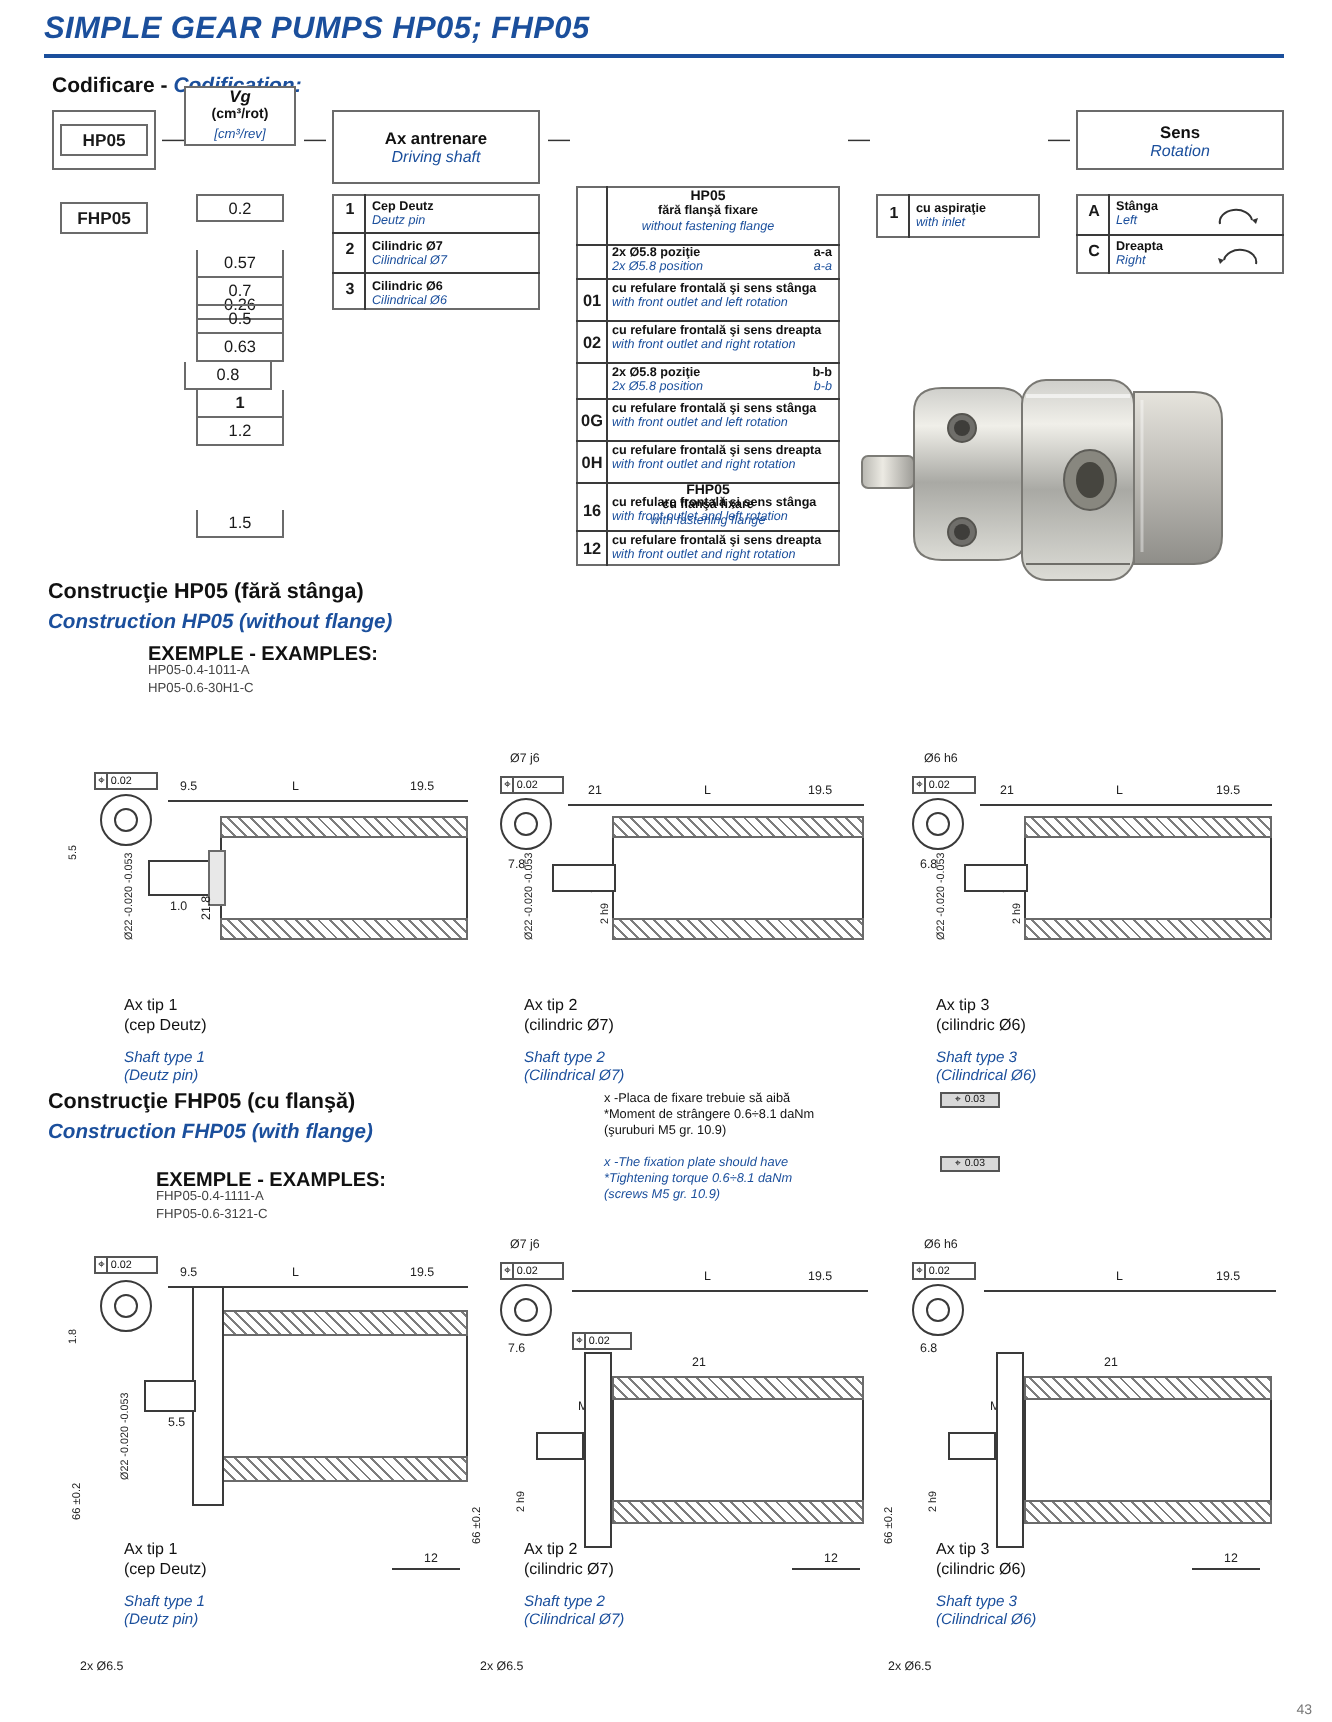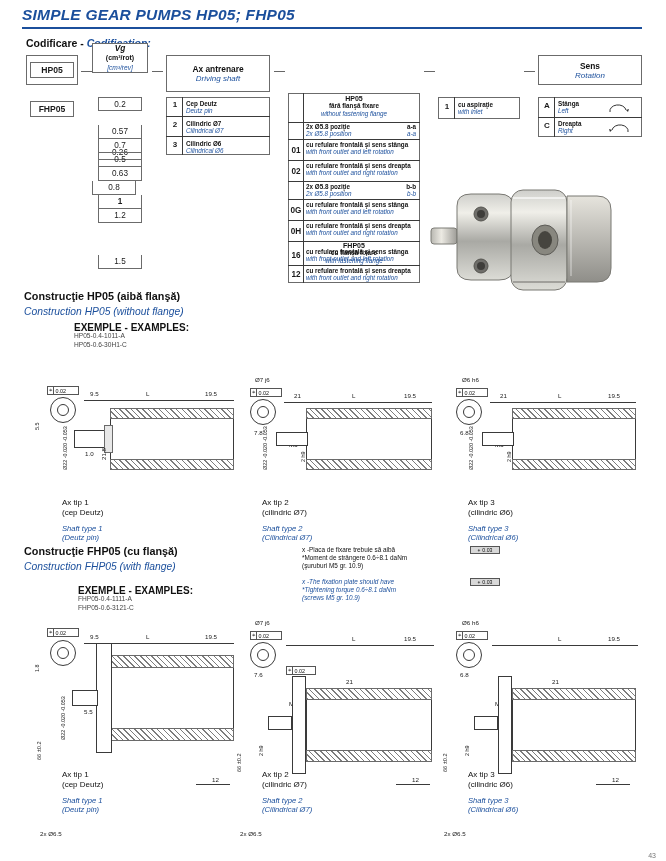--- a/index.html
+++ b/index.html
@@ -28,21 +28,21 @@
   .bold{font-weight:bold;}
 
   
   .brow{position:absolute;box-sizing:border-box;font-size:6.3px;line-height:7.4px;}
   .brow .ro{color:#111;font-weight:bold;}
   .brow .en{color:#1b4f9c;font-style:italic;}
   .code{position:absolute;box-sizing:border-box;border:1px solid #6b6b6b;display:flex;align-items:center;justify-content:center;font-size:8.2px;font-weight:bold;}
 
   
   .sec-ro{position:absolute;font-size:10.8px;font-weight:bold;color:#111;}
-  .sec-en{position:absolute;font-size:10.3px;font-weight:normal;font-style:italic;color:#1b4f9c;}
+  .sec-en{position:absolute;font-size:10.3px;font-weight:bold;font-style:italic;color:#1b4f9c;}
   .ex-ro{position:absolute;font-size:10px;color:#111;font-weight:bold;}
   .ex-line{position:absolute;font-size:6.6px;color:#444;}
 
   .cap-ro{position:absolute;font-size:8px;color:#111;line-height:9.5px;}
   .cap-en{position:absolute;font-size:7.6px;color:#1b4f9c;font-style:italic;line-height:9px;}
 
   
   .ln{position:absolute;background:#3a3a3a;}
   .dim{position:absolute;font-size:6.2px;color:#222;}
   .dimv{position:absolute;font-size:6.2px;color:#222;transform:rotate(-90deg);transform-origin:left top;white-space:nowrap;}
@@ -307,21 +307,21 @@
 
       <ellipse cx="120" cy="70" rx="13" ry="15" fill="#88877f" stroke="#5d5c57"></ellipse>
       <ellipse cx="120" cy="70" rx="7" ry="9" fill="#46453f"></ellipse>
 
       <path d="M88 28 h52" stroke="#ffffff" stroke-opacity=".6" stroke-width="2" fill="none"></path>
       <path d="M88 112 h52" stroke="#6e6d68" stroke-width="1" fill="none"></path>
       <path d="M146 30 v76" stroke="#ffffff" stroke-opacity=".4" stroke-width="1.5" fill="none"></path>
     </svg>
   </div>
 
-  <div class="sec-ro" style="left:24px;top:290px;">Construcţie HP05  (aibă flanşă)</div>
+  <div class="sec-ro" style="left:24px;top:290px;">Construcţie HP05  (fără stânga)</div>
   <div class="sec-en" style="left:24px;top:306px;">Construction HP05  (without flange)</div>
   <div class="ex-ro" style="left:74px;top:322px;">EXEMPLE - EXAMPLES:</div>
   <div class="ex-line" style="left:74px;top:332px;">HP05-0.4-1011-A</div>
   <div class="ex-line" style="left:74px;top:341px;">HP05-0.6-30H1-C</div>
 
   <div class="tolbox" style="left:47px;top:386px;width:32px;height:9px;">
     <span style="font-size:6px;">⌖</span>
       <span class="sep"></span>
       <span>0.02</span>
   </div>

